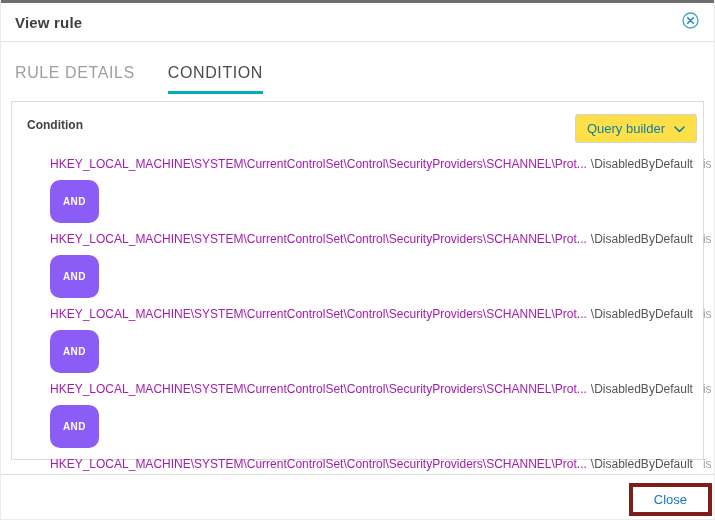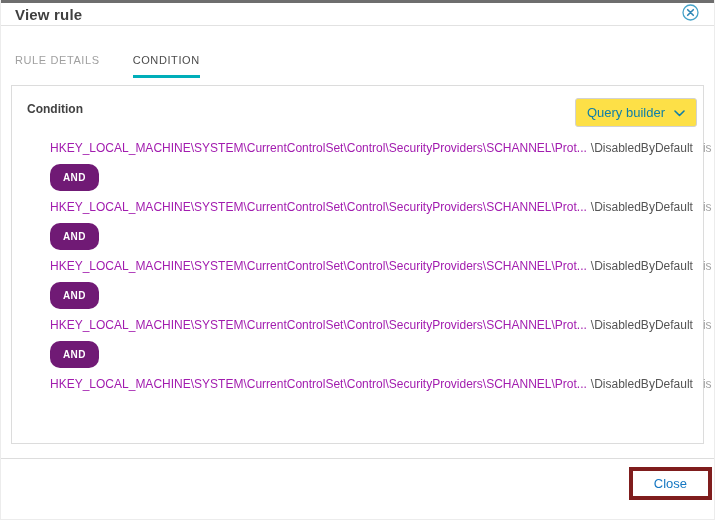--- a/index.html
+++ b/index.html
@@ -10,41 +10,40 @@
     color: #3f3f3f;
     position: relative;
     border-left: 1px solid #ececec;
     border-right: 1px solid #ececec;
     border-bottom: 1px solid #ececec;
     overflow: hidden;
   }
   .topbar { height: 3px; background: #6e6e6e; width: 100%; }
 
   .dialog-header {
-    height: 23px;
+    height: 39px;
     display: flex;
     align-items: center;
     justify-content: space-between;
     padding: 0 13px 0 14px;
     border-bottom: 1px solid #e2e2e2;
   }
   .dialog-title { font-size: 15px; font-weight: 700; color: #3f3f3f; letter-spacing: 0.2px; }
   .close-btn { background: none; border: none; cursor: pointer; display: flex; align-items: center; padding: 2px; }
 
   .tabs { display: flex; gap: 33px; padding: 22px 14px 0 14px; }
   .tab {
-    font-size: 11px;
+    font-size: 16px;
     letter-spacing: 0.6px;
     color: #a0a0a0;
     padding-bottom: 9px;
     border-bottom: 3px solid transparent;
     cursor: pointer;
     background: none;
     font-family: inherit;
-    margin-top: 6px;
   }
   .tab.active { color: #4b4b4b; border-bottom-color: #00aeb9; }
 
   .panel {
     margin: 7px 10px 0 10px;
     border: 1px solid #dcdcdc;
     height: 359px;
     background: #fff;
   }
   .panel-head {
@@ -70,26 +69,26 @@
   .panel-intro { font-size: 12px; color: #a2a2a2; padding-left: 15px; margin-top: 7px; }
 
   .cond-list { padding-left: 38px; margin-top: 14px; }
   .cond-row { font-size: 12px; white-space: nowrap; margin-bottom: 9px; color: #555555; }
   .cond-row .path { color: #a21caf; }
   .cond-row .field { color: #555555; margin-left: 4px; }
   .cond-row .op { color: #a2a2a2; margin-left: 10px; }
 
   .and-badge {
     display: inline-block;
-    background: #701a75;
+    background: #8b5cf6;
     color: #ffffff;
     font-size: 10px;
     font-weight: 700;
     letter-spacing: 0.4px;
-    padding: 8px 13px;
+    padding: 16px 13px;
     border-radius: 10px;
     margin-bottom: 9px;
   }
 
   .footer-divider { margin-top: 14px; border-top: 1px solid #dddddd; width: 100%; }
   .footer { display: flex; justify-content: flex-end; padding: 8px 2px 0 0; }
   .red-highlight {
     border: 4px solid #7f1d1d;
     display: inline-block;
     background: #ffffff;

